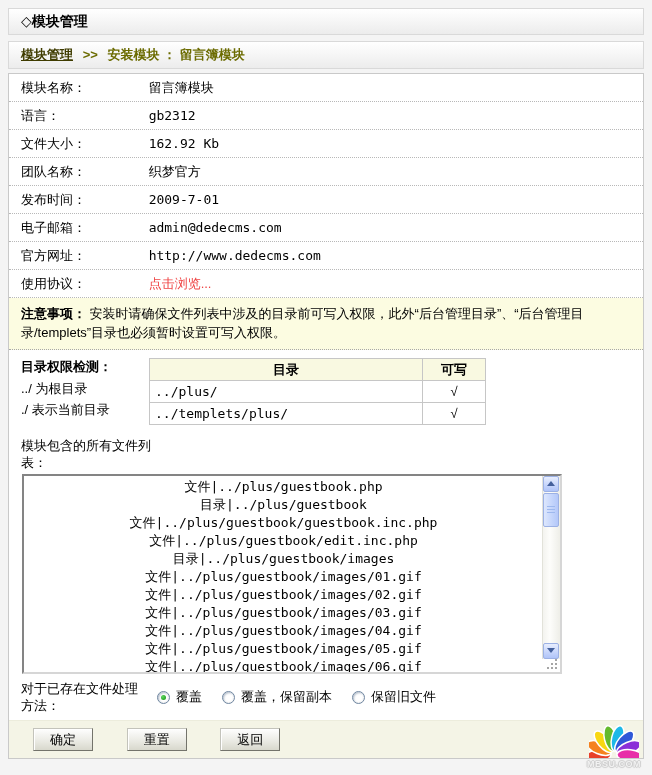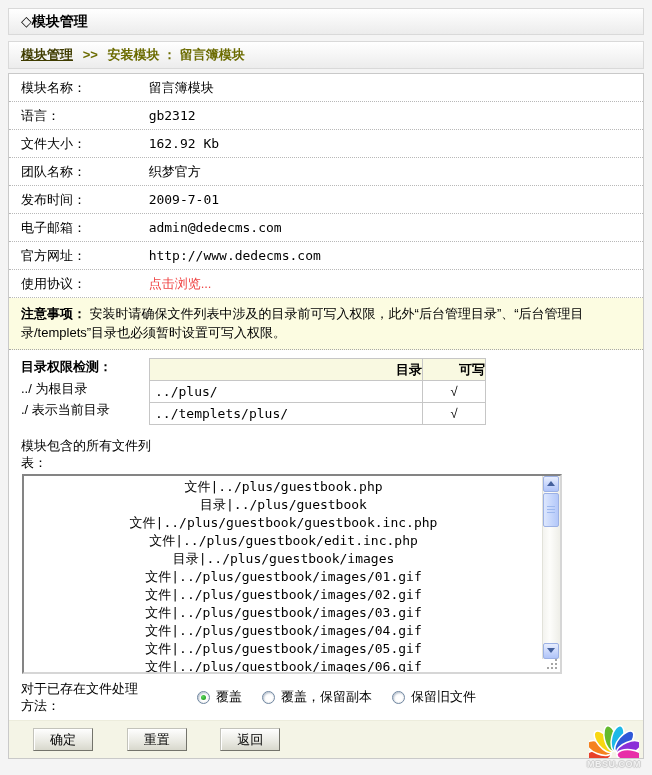--- a/index.html
+++ b/index.html
@@ -48,21 +48,21 @@
   }
 
   .permwrap{display:flex;padding:6px 0 8px 12px;}
   .permleft{width:128px;}
   .permleft .pl-title{font-weight:bold;line-height:22px;}
   .permleft .pl-hint{line-height:21px;}
   table.permtbl{border-collapse:collapse;margin-top:2px;}
   table.permtbl th,table.permtbl td{
     border:1px solid #c6c6c6;height:21px;padding:0;
   }
-  table.permtbl th{background:#f9f9e1;font-weight:bold;text-align:right;font-size:13px;}
+  table.permtbl th{background:#f9f9e1;font-weight:bold;text-align:center;font-size:13px;}
   .col-dir{width:272px;}
   .col-writable{width:62px;}
   table.permtbl td.dir{
     padding-left:5px;text-align:left;
     font-family:"DejaVu Sans Mono","Liberation Mono",monospace;font-size:13px;
   }
   table.permtbl td.chk{text-align:center;}
 
   .filelabel{width:140px;margin:4px 0 3px 12px;line-height:17px;}
 
@@ -104,21 +104,21 @@
     content:"";position:absolute;left:3px;right:3px;top:50%;height:8px;margin-top:-4px;
     background:repeating-linear-gradient(to bottom,#9db8ee 0 1px,rgba(0,0,0,0) 1px 3px);
   }
   .ta-grip{position:absolute;right:1px;bottom:1px;width:12px;height:12px;}
   .ta-grip i{
     position:absolute;width:2px;height:2px;background:#a5a5a5;
     box-shadow:4px 0 0 #a5a5a5,8px 0 0 #a5a5a5,4px -4px 0 #a5a5a5,8px -4px 0 #a5a5a5,8px -8px 0 #a5a5a5;
     left:0;bottom:2px;
   }
 
-  .owrow{display:flex;align-items:center;padding:6px 0 6px 12px;gap:40px;}
+  .owrow{display:flex;align-items:center;padding:6px 0 6px 12px;}
   .owlabel{width:118px;line-height:17px;}
   .owopts{display:flex;align-items:center;margin-left:18px;}
   .radio-item{display:flex;align-items:center;margin-right:20px;cursor:pointer;}
   .rdot{
     display:inline-block;width:13px;height:13px;border-radius:50%;
     background:radial-gradient(circle at 35% 35%,#ffffff 55%,#e9e9e9);
     border:1px solid #6f86a0;
     box-shadow:inset 1px 1px 2px rgba(90,110,140,.45);
     margin-right:6px;position:relative;box-sizing:border-box;
   }

